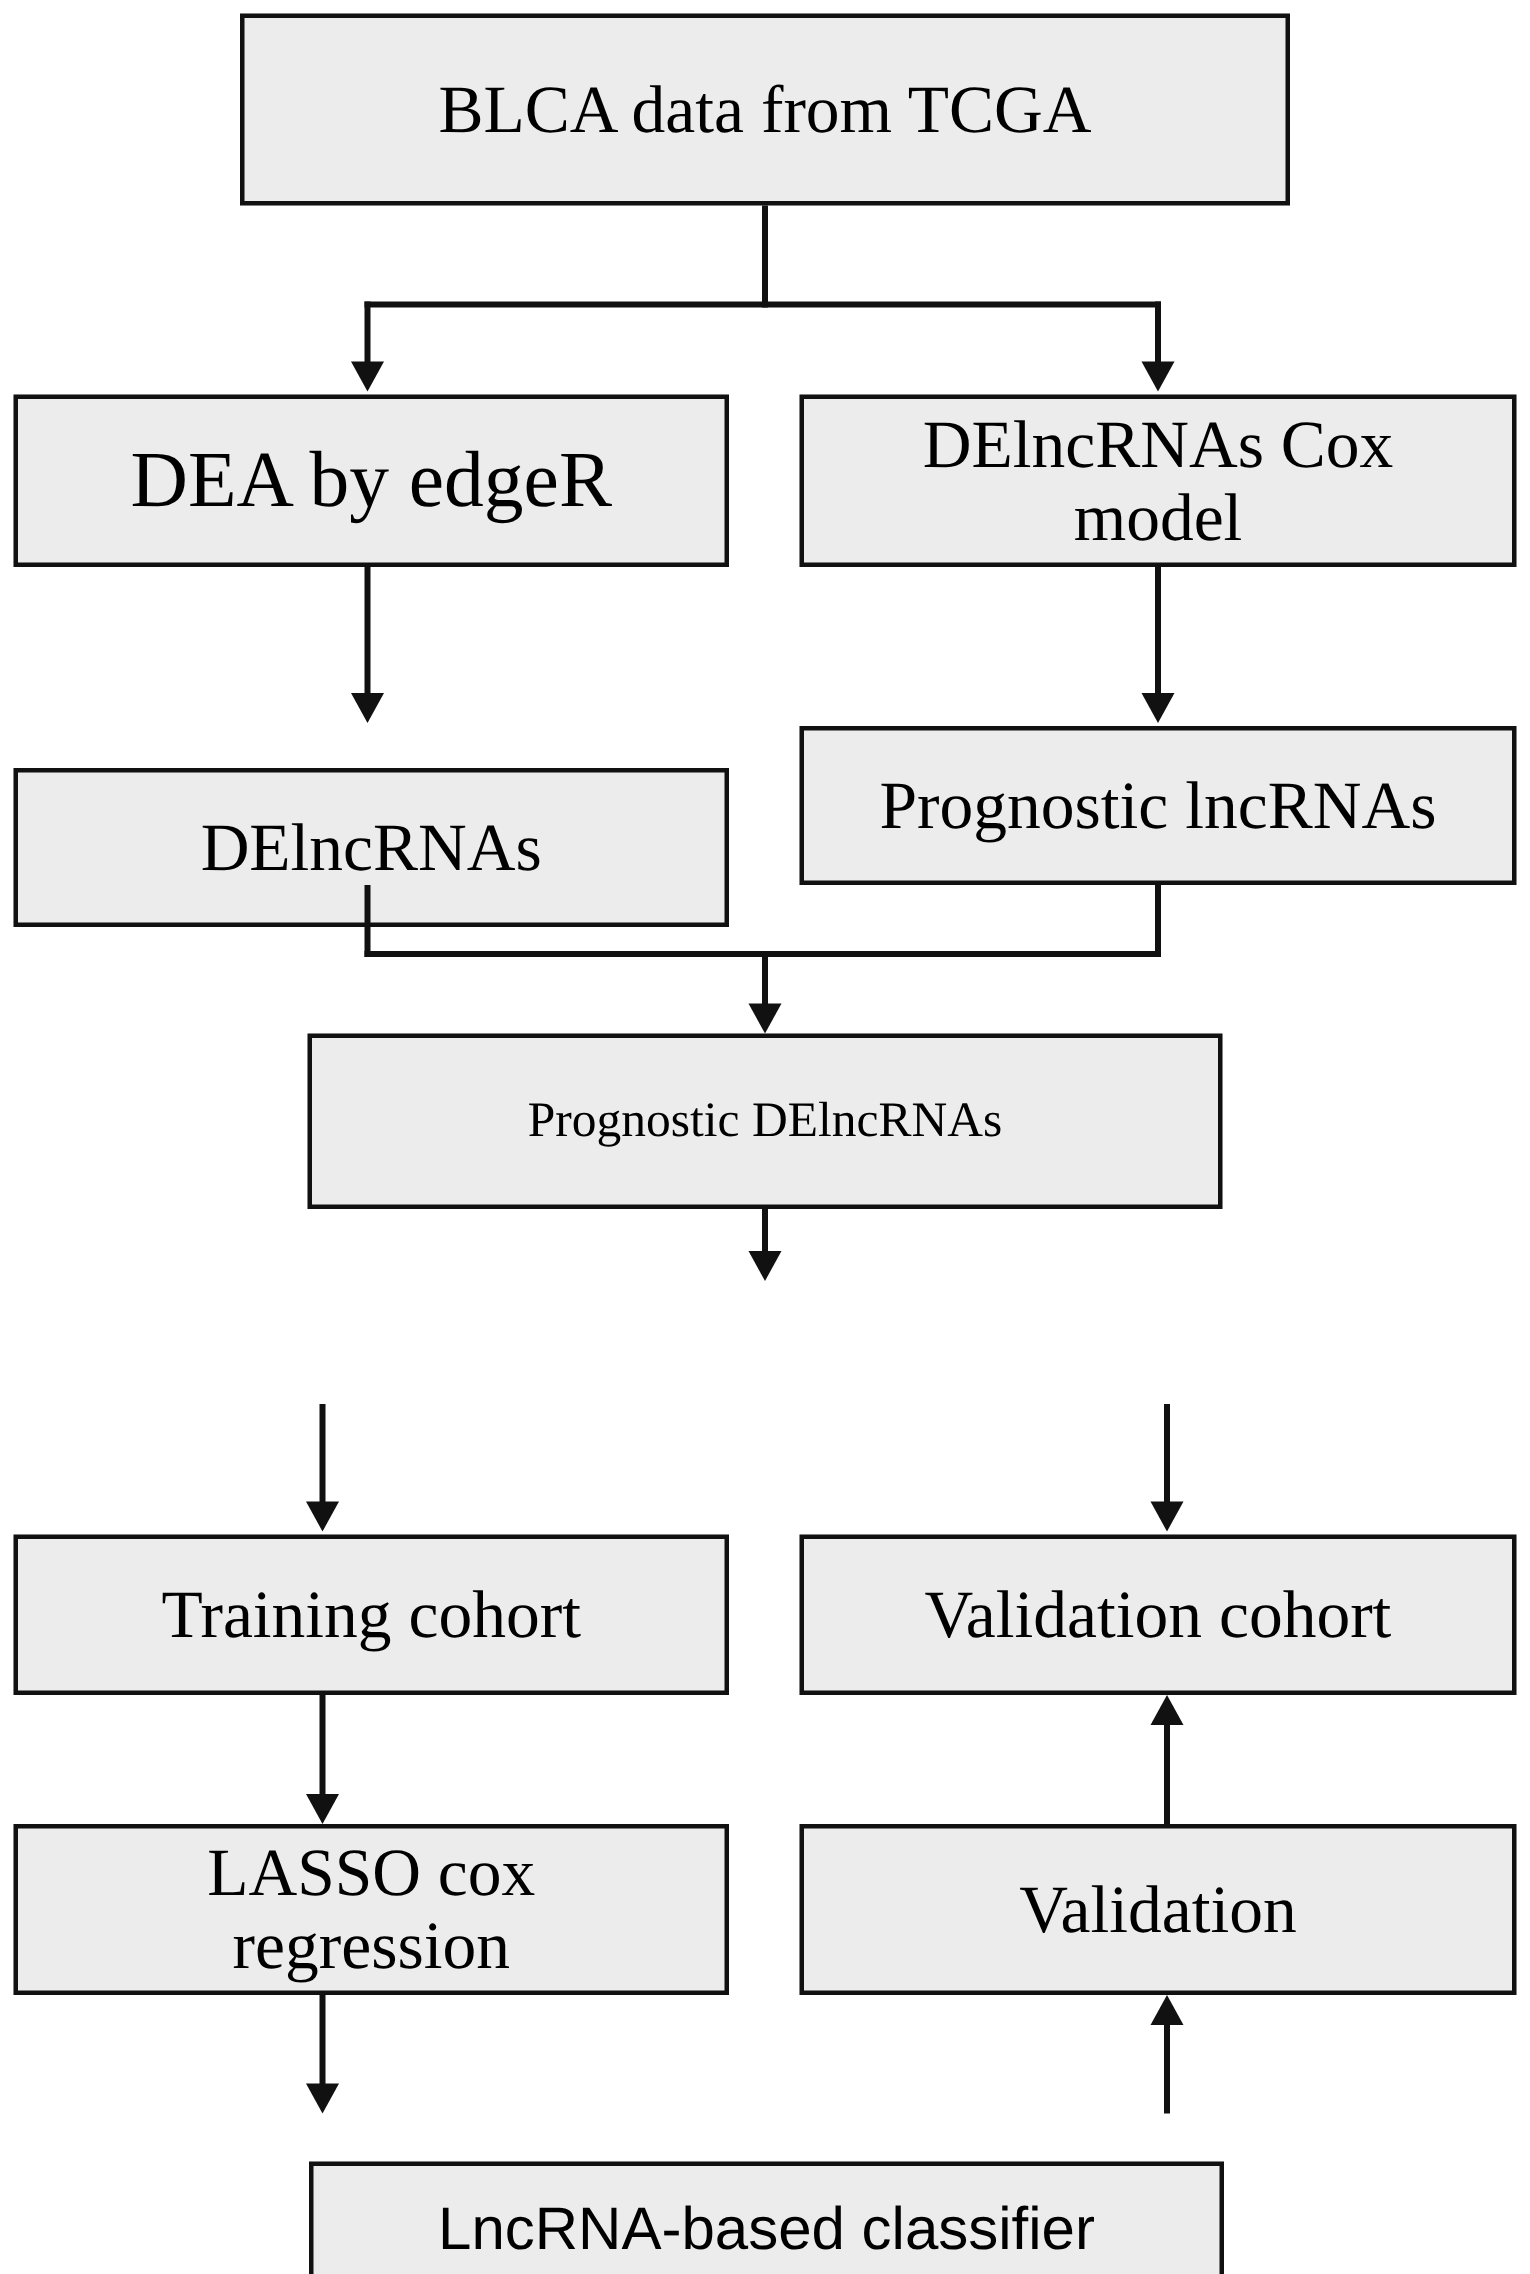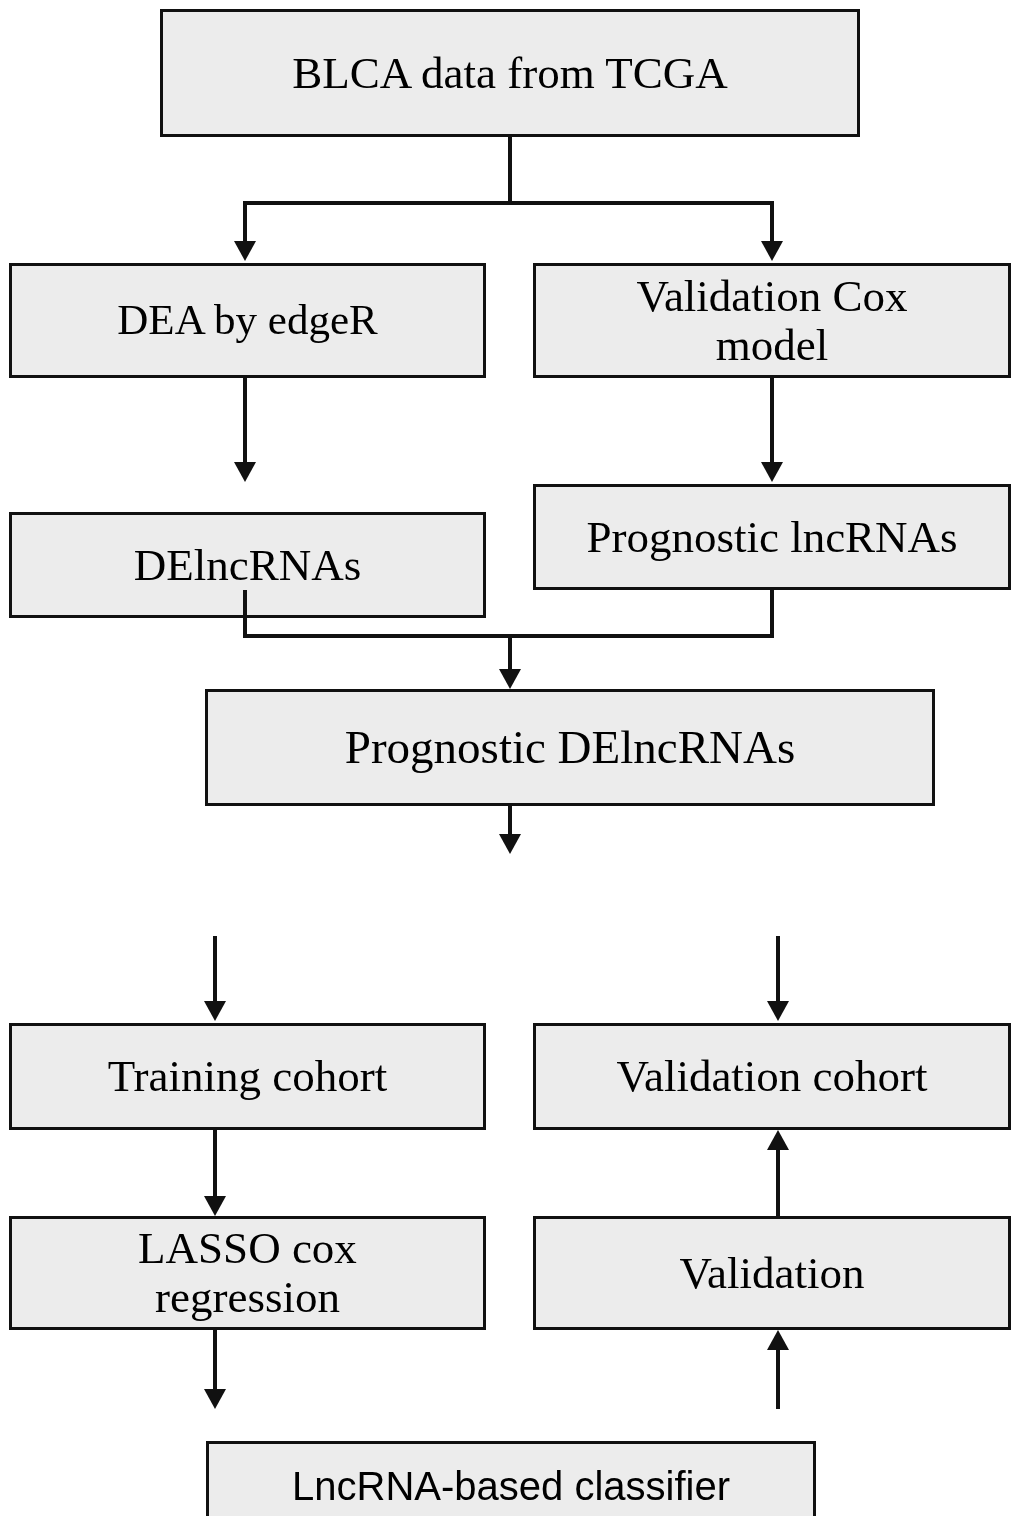--- a/index.html
+++ b/index.html
@@ -56,38 +56,38 @@
 </style>
 </head>
 <body>
 
 <div id="canvas">
 
   <div class="node serif" style="left:160px; top:9px; width:700px; height:128px; font-size:45px;">
     <span class="lbl">BLCA data from TCGA</span>
   </div>
 
-  <div class="node serif" style="left:9px; top:263px; width:477px; height:115px; font-size:43px;">
+  <div class="node serif" style="left:9px; top:263px; width:477px; height:115px; font-size:53px;">
     <span class="lbl">DEA by edgeR</span>
   </div>
 
   <div class="node serif" style="left:533px; top:263px; width:478px; height:115px; font-size:45px;">
-    <span class="lbl">Validation Cox
+    <span class="lbl">DElncRNAs Cox
 model</span>
   </div>
 
   <div class="node serif" style="left:9px; top:512px; width:477px; height:106px; font-size:45px;">
     <span class="lbl">DElncRNAs</span>
   </div>
 
   <div class="node serif" style="left:533px; top:484px; width:478px; height:106px; font-size:45px;">
     <span class="lbl">Prognostic lncRNAs</span>
   </div>
 
-  <div class="node serif" style="left:205px; top:689px; width:730px; height:117px; font-size:47px;">
+  <div class="node serif" style="left:205px; top:689px; width:610px; height:117px; font-size:33px;">
     <span class="lbl">Prognostic DElncRNAs</span>
   </div>
 
 
   <div class="node serif" style="left:9px; top:1023px; width:477px; height:107px; font-size:45px;">
     <span class="lbl">Training cohort</span>
   </div>
 
   <div class="node serif" style="left:533px; top:1023px; width:478px; height:107px; font-size:45px;">
     <span class="lbl">Validation cohort</span>

